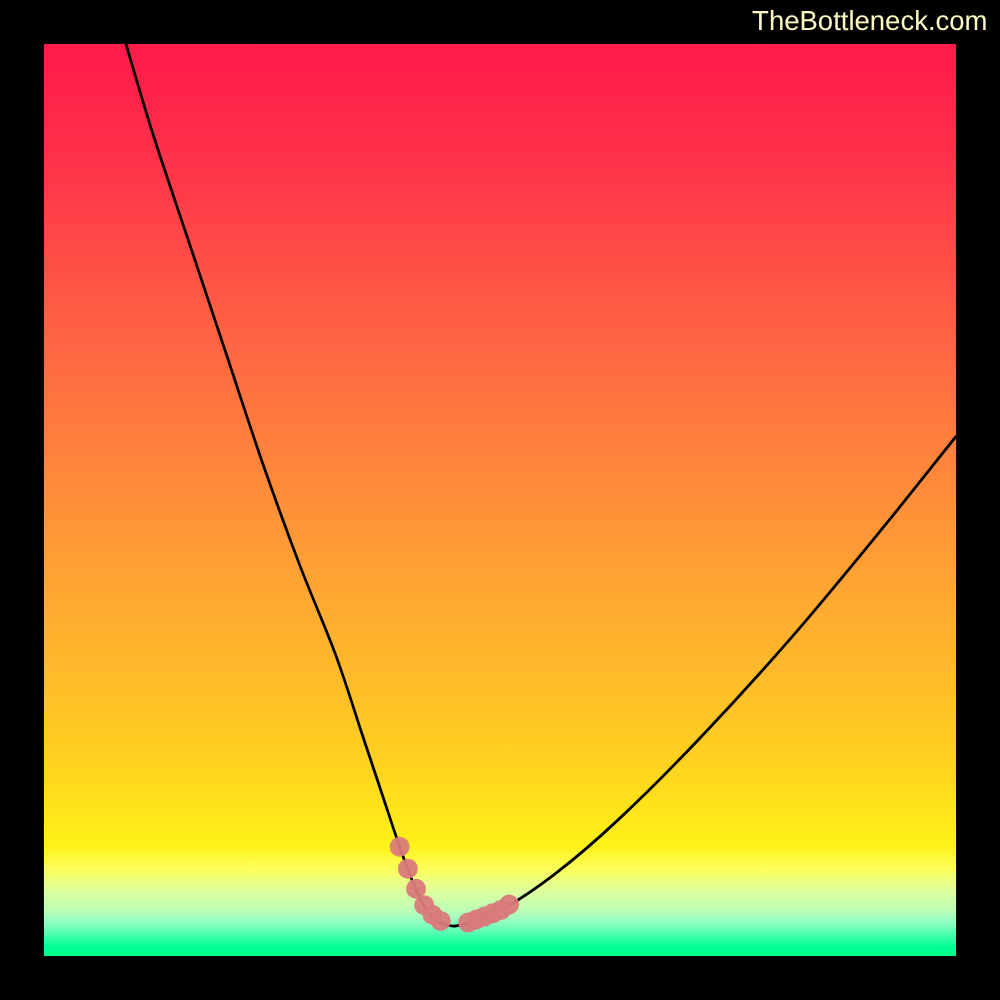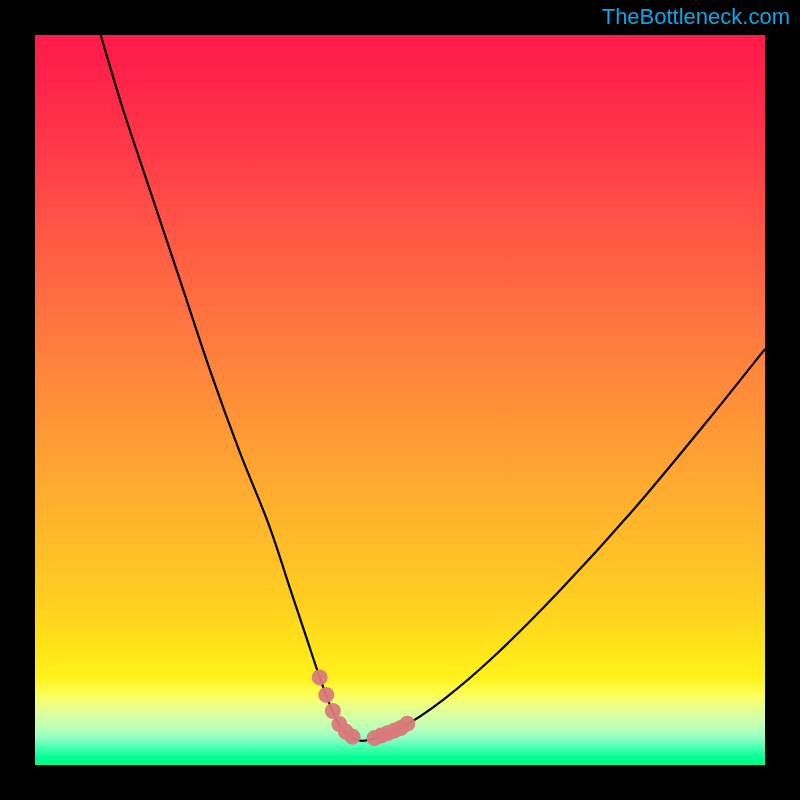--- a/index.html
+++ b/index.html
@@ -8,21 +8,21 @@
     width: 800px;
     height: 800px;
     background: #000;
     position: relative;
     font-family: Arial, Helvetica, sans-serif;
   }
   .watermark {
     position: absolute;
     top: 4px;
     right: 10px;
-    color: #0ea5e9;
+    color: #fef9c3;
     font-size: 22px;
     font-weight: 400;
     z-index: 10;
   }
   .plot-area {
     position: absolute;
     left: 35px;
     top: 35px;
     width: 730px;
     height: 730px;

